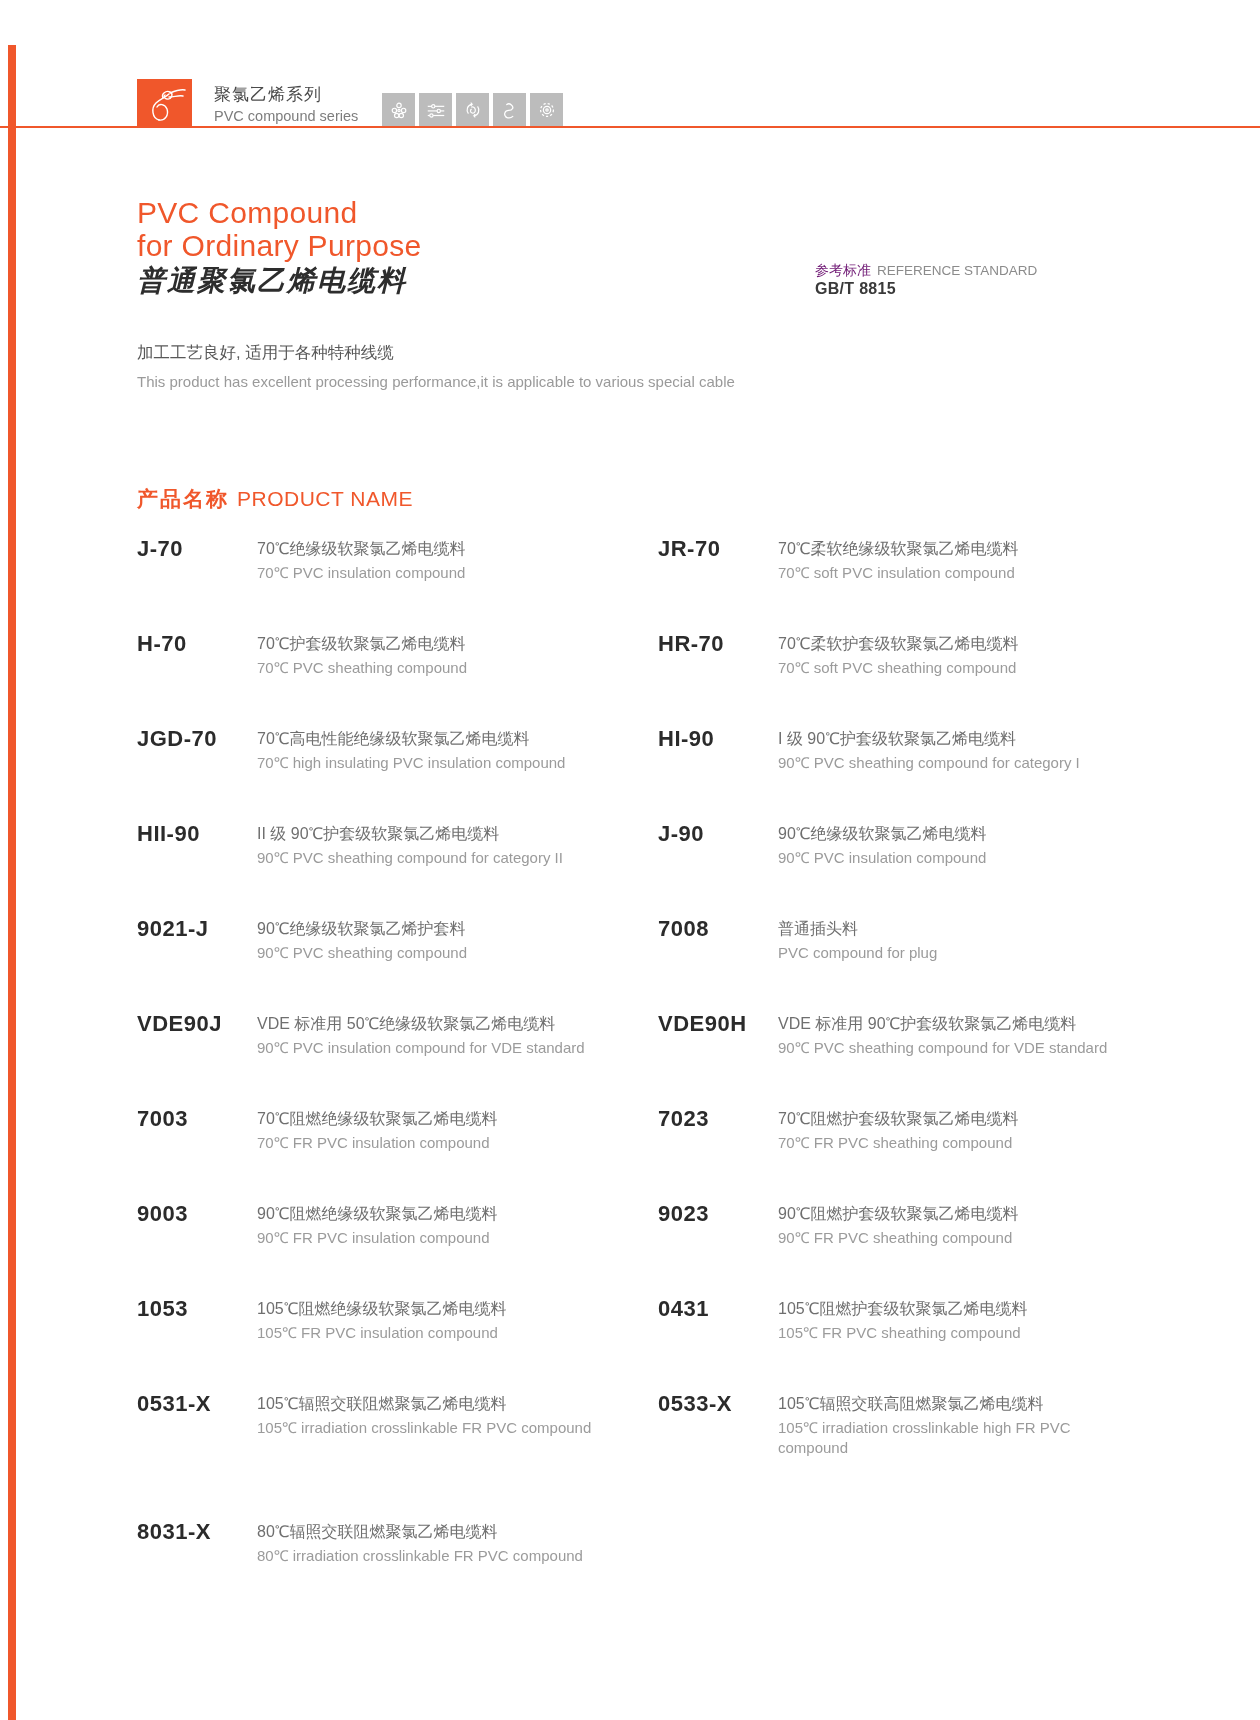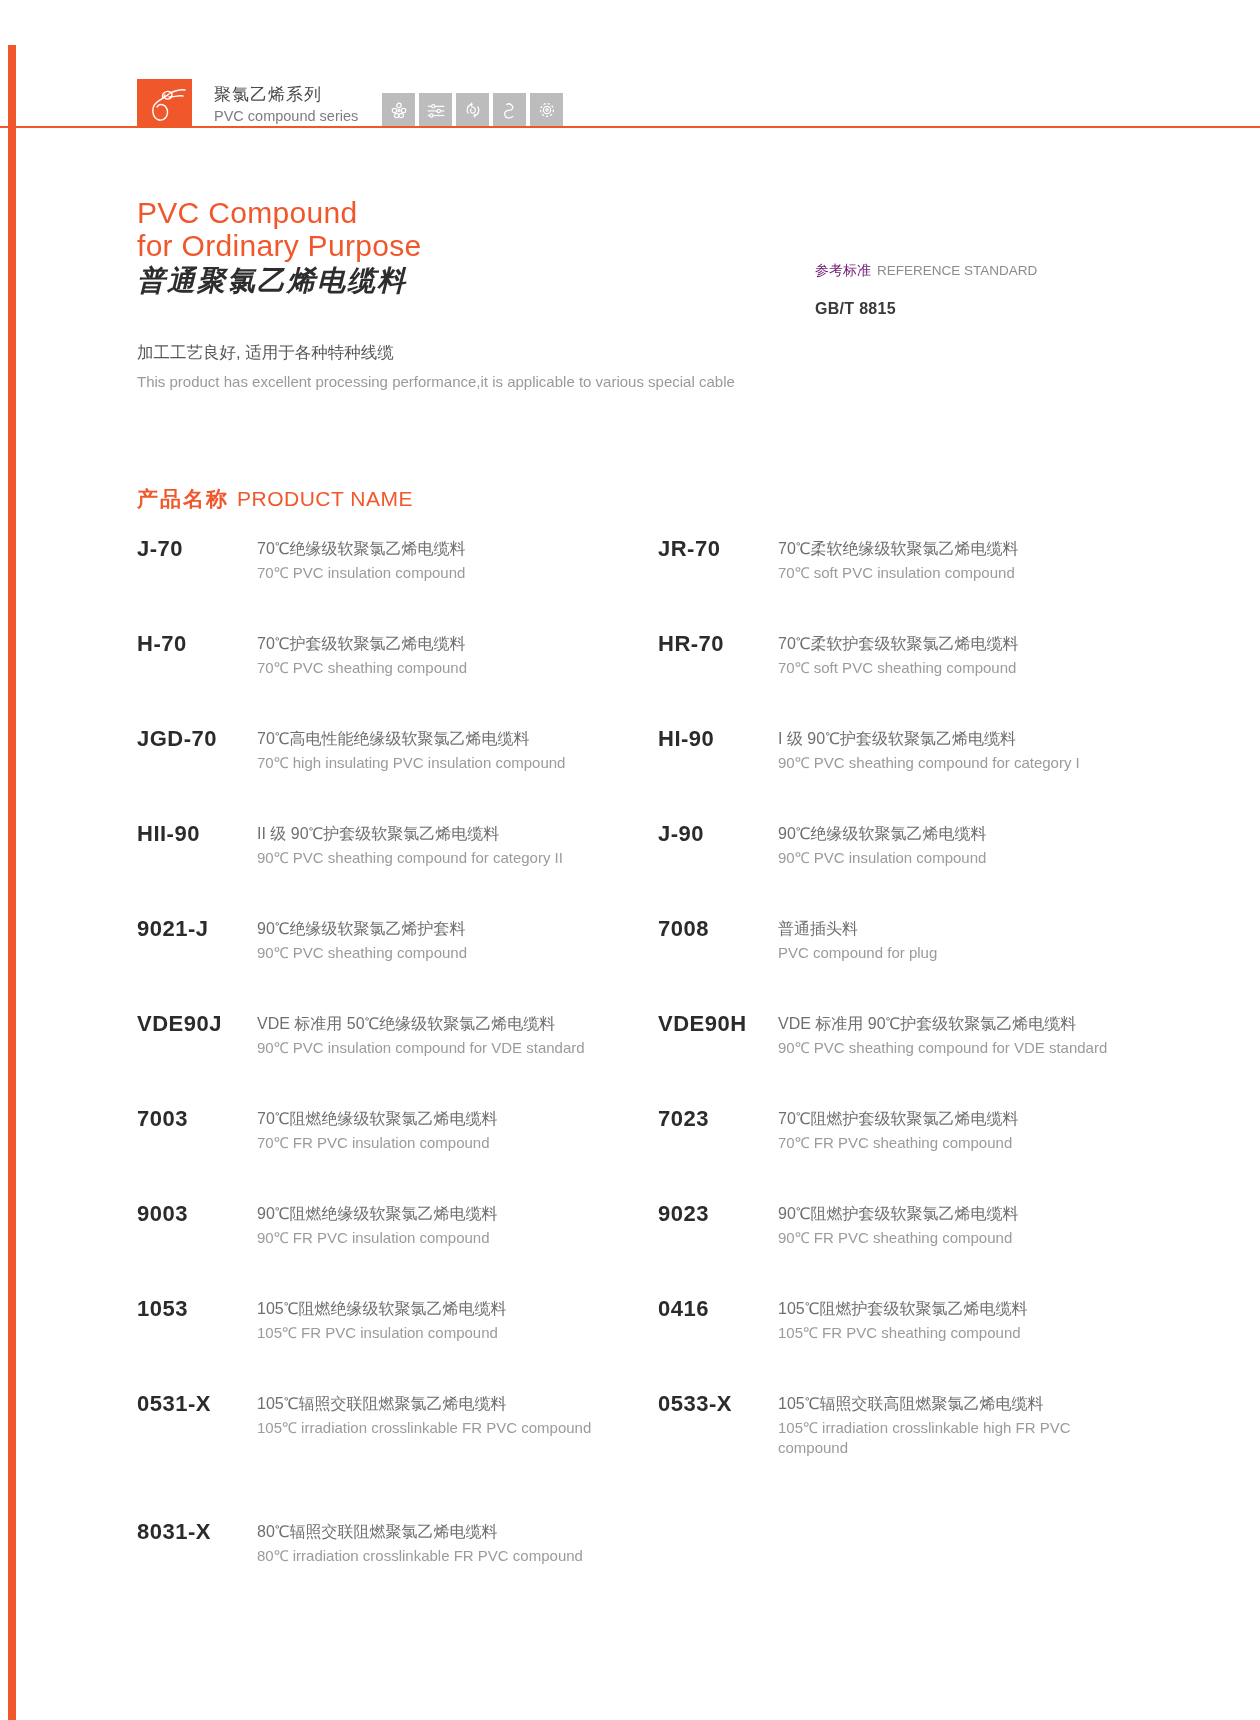--- a/index.html
+++ b/index.html
@@ -27,21 +27,21 @@
   .header-icons{position:absolute;left:382px;top:93px;display:flex;gap:4px;}
   .hicon{width:33px;height:33px;background:#bcbcbc;display:flex;align-items:center;justify-content:center;}
   .rule{position:absolute;left:0;top:126px;width:1260px;height:2px;background:#F0572B;}
   
   .title-en{position:absolute;left:137px;top:196px;color:#F0572B;font-size:30px;line-height:33px;font-weight:500;letter-spacing:0.3px;}
   .title-zh{position:absolute;left:137px;top:262px;color:#2d2d2d;font-size:28px;font-weight:700;letter-spacing:2px;font-style:italic;}
   
   .ref{position:absolute;left:815px;top:262px;}
   .ref-label{font-size:13.5px;color:#8b8b8b;}
   .ref-label .zh{color:#701a75;margin-right:6px;font-size:14px;}
-  .ref-value{font-size:16px;color:#3a3a3a;font-weight:700;margin-top:20px;letter-spacing:0.3px;}
+  .ref-value{font-size:16px;color:#3a3a3a;font-weight:700;margin-top:0;letter-spacing:0.3px;}
   
   .intro{position:absolute;left:137px;top:342px;}
   .intro-zh{font-size:16.5px;color:#585858;}
   .intro-en{font-size:15px;color:#9a9a9a;margin-top:9px;}
   
   .section-heading{position:absolute;left:137px;top:485px;font-size:21px;color:#F0572B;letter-spacing:0.5px;}
   .section-heading .zh{font-weight:700;margin-right:8px;letter-spacing:2px;}
   
   .grid{
     position:absolute;left:137px;top:538px;width:1030px;
@@ -271,21 +271,21 @@
     </div>
 
     <div class="entry">
       <div class="code">1053</div>
       <div class="desc">
           <div class="desc-zh">105℃阻燃绝缘级软聚氯乙烯电缆料</div>
           <div class="desc-en">105℃ FR PVC insulation compound</div>
         </div>
     </div>
     <div class="entry">
-      <div class="code">0416</div>
+      <div class="code">0431</div>
       <div class="desc">
           <div class="desc-zh">105℃阻燃护套级软聚氯乙烯电缆料</div>
           <div class="desc-en">105℃ FR PVC sheathing compound</div>
         </div>
     </div>
 
     <div class="entry">
       <div class="code">0531-X</div>
       <div class="desc">
           <div class="desc-zh">105℃辐照交联阻燃聚氯乙烯电缆料</div>

